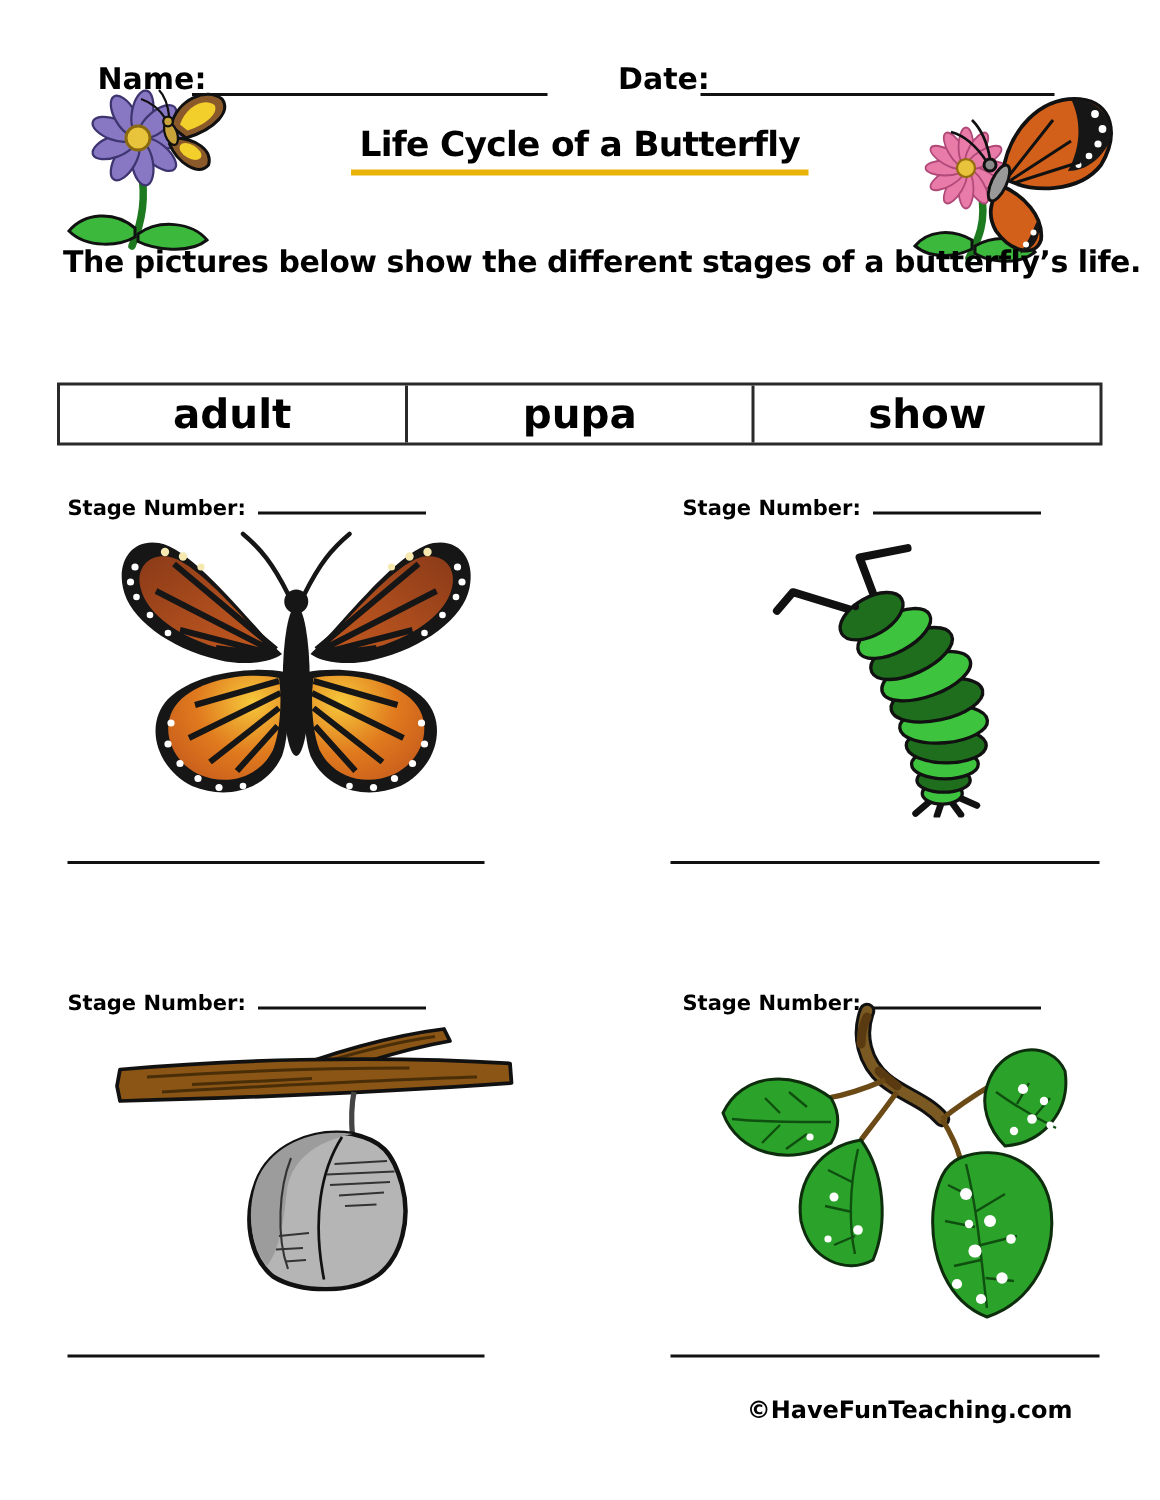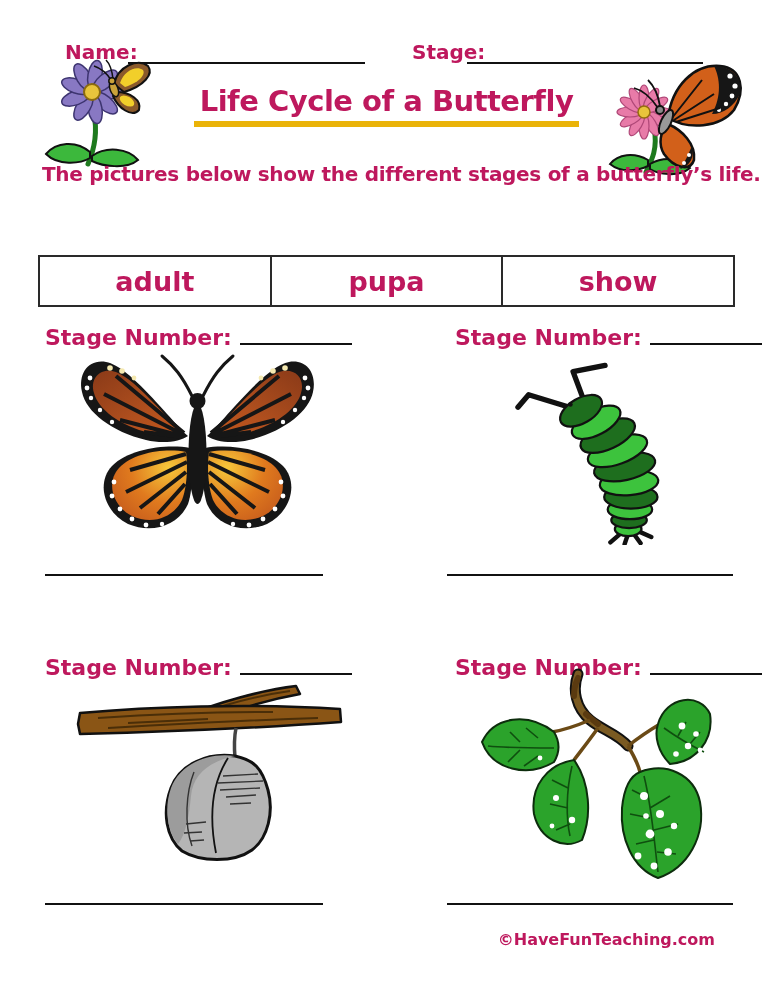--- a/index.html
+++ b/index.html
@@ -1,53 +1,53 @@
 <!DOCTYPE html>
 <html><head>
 <meta charset="utf-8">
 <style>
   html,body{margin:0;padding:0;background:#fff;}
   .page{
     position:relative;width:773px;height:1000px;background:#fff;overflow:hidden;
-    font-family:"DejaVu Sans","Liberation Sans",sans-serif;color:#be185d;font-weight:700;
+    font-family:"DejaVu Sans","Liberation Sans",sans-serif;color:#000000;font-weight:700;
   }
   .abs{position:absolute;}
   .hdr-label{font-size:20px;white-space:nowrap;}
   .blank-line{border-bottom:2.5px solid #111;height:22px;}
   .title{
     left:0;top:84px;width:100%;text-align:center;
   }
   .title span{
-    display:inline-block;font-size:29px;letter-spacing:-0.5px;
-    border-bottom:6px solid #eab308;padding:0 6px 3px 6px;
+    display:inline-block;font-size:23px;letter-spacing:-0.5px;
+    border-bottom:4px solid #eab308;padding:0 6px 3px 6px;
   }
   .instructions{left:42px;top:161px;font-size:20px;line-height:27.5px;letter-spacing:-0.3px;white-space:nowrap;}
   .word-table{
-    left:38px;top:255px;width:697px;height:52px;display:flex;
+    left:38px;top:255px;width:697px;height:42px;display:flex;
     border:2px solid #2a2a2a;box-sizing:border-box;background:#fff;
   }
   .word-cell{
     flex:1;display:flex;align-items:center;justify-content:center;
     font-size:27px;border-right:2px solid #2a2a2a;
   }
   .word-cell:last-child{border-right:none;}
-  .stage-label{font-size:22px;white-space:nowrap;}
+  .stage-label{font-size:14px;white-space:nowrap;}
   .stage-blank{display:inline-block;width:112px;height:16px;border-bottom:2.5px solid #111;margin-left:8px;vertical-align:baseline;}
   .answer-line{border-top:2.5px solid #111;height:0;}
   .footer{right:58px;top:930px;font-size:16px;white-space:nowrap;}
   svg{display:block;}
 </style>
 </head>
 <body>
 
 <div class="page">
 
   <div class="abs hdr-label" style="left:65px;top:40px;">Name:</div>
   <div class="abs blank-line" style="left:128px;top:40px;width:237px;"></div>
-  <div class="abs hdr-label" style="left:412px;top:40px;">Stage:</div>
+  <div class="abs hdr-label" style="left:412px;top:40px;">Date:</div>
   <div class="abs blank-line" style="left:467px;top:40px;width:236px;"></div>
 
   <div class="abs" style="left:42px;top:56px;">
     <svg width="125" height="112" viewBox="0 0 125 112">
       <path d="M52,58 C56,78 52,94 46,108" stroke="#1e7a1e" stroke-width="5" fill="none" stroke-linecap="round"></path>
       <path d="M48,96 C34,84 14,86 4,98 C16,110 38,108 48,102 Z" fill="#3cb83c" stroke="#111" stroke-width="2"></path>
       <path d="M50,100 C64,90 86,92 96,104 C84,114 60,110 50,105 Z" fill="#3cb83c" stroke="#111" stroke-width="2"></path>
       <g fill="#8878c3" stroke="#3d3470" stroke-width="1.5">
         <ellipse transform="rotate(0 50 36)" cx="67" cy="36" rx="15" ry="7"></ellipse>
         <ellipse transform="rotate(40 50 36)" cx="67" cy="36" rx="15" ry="7"></ellipse>

